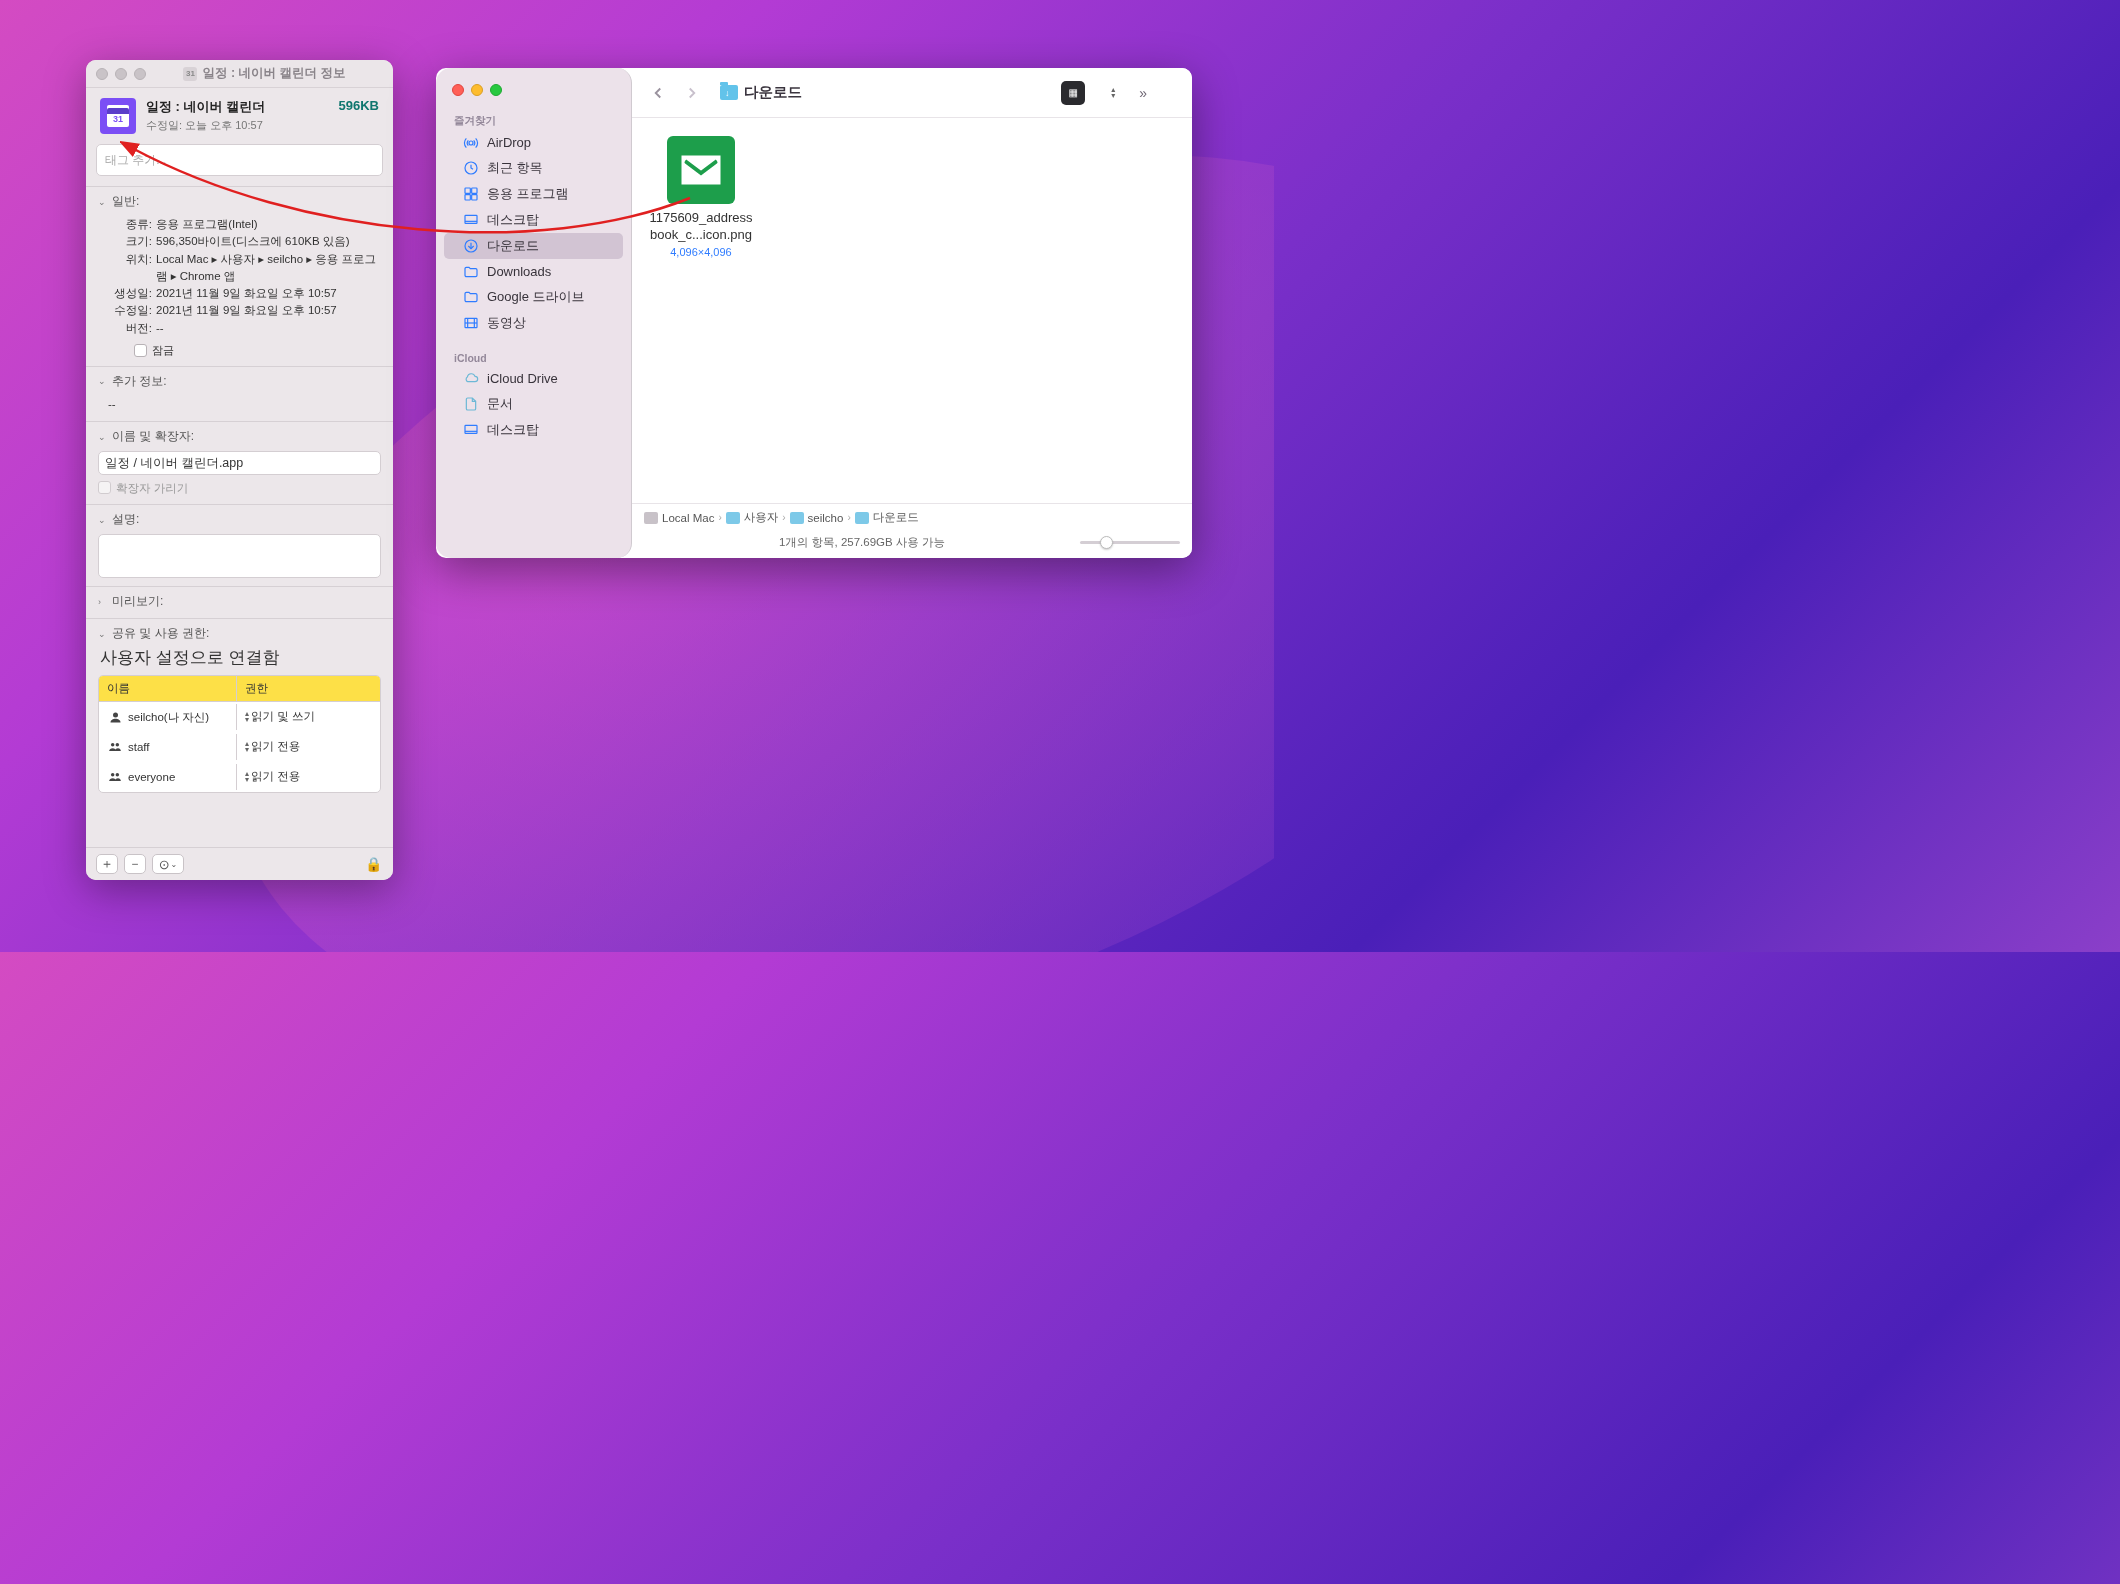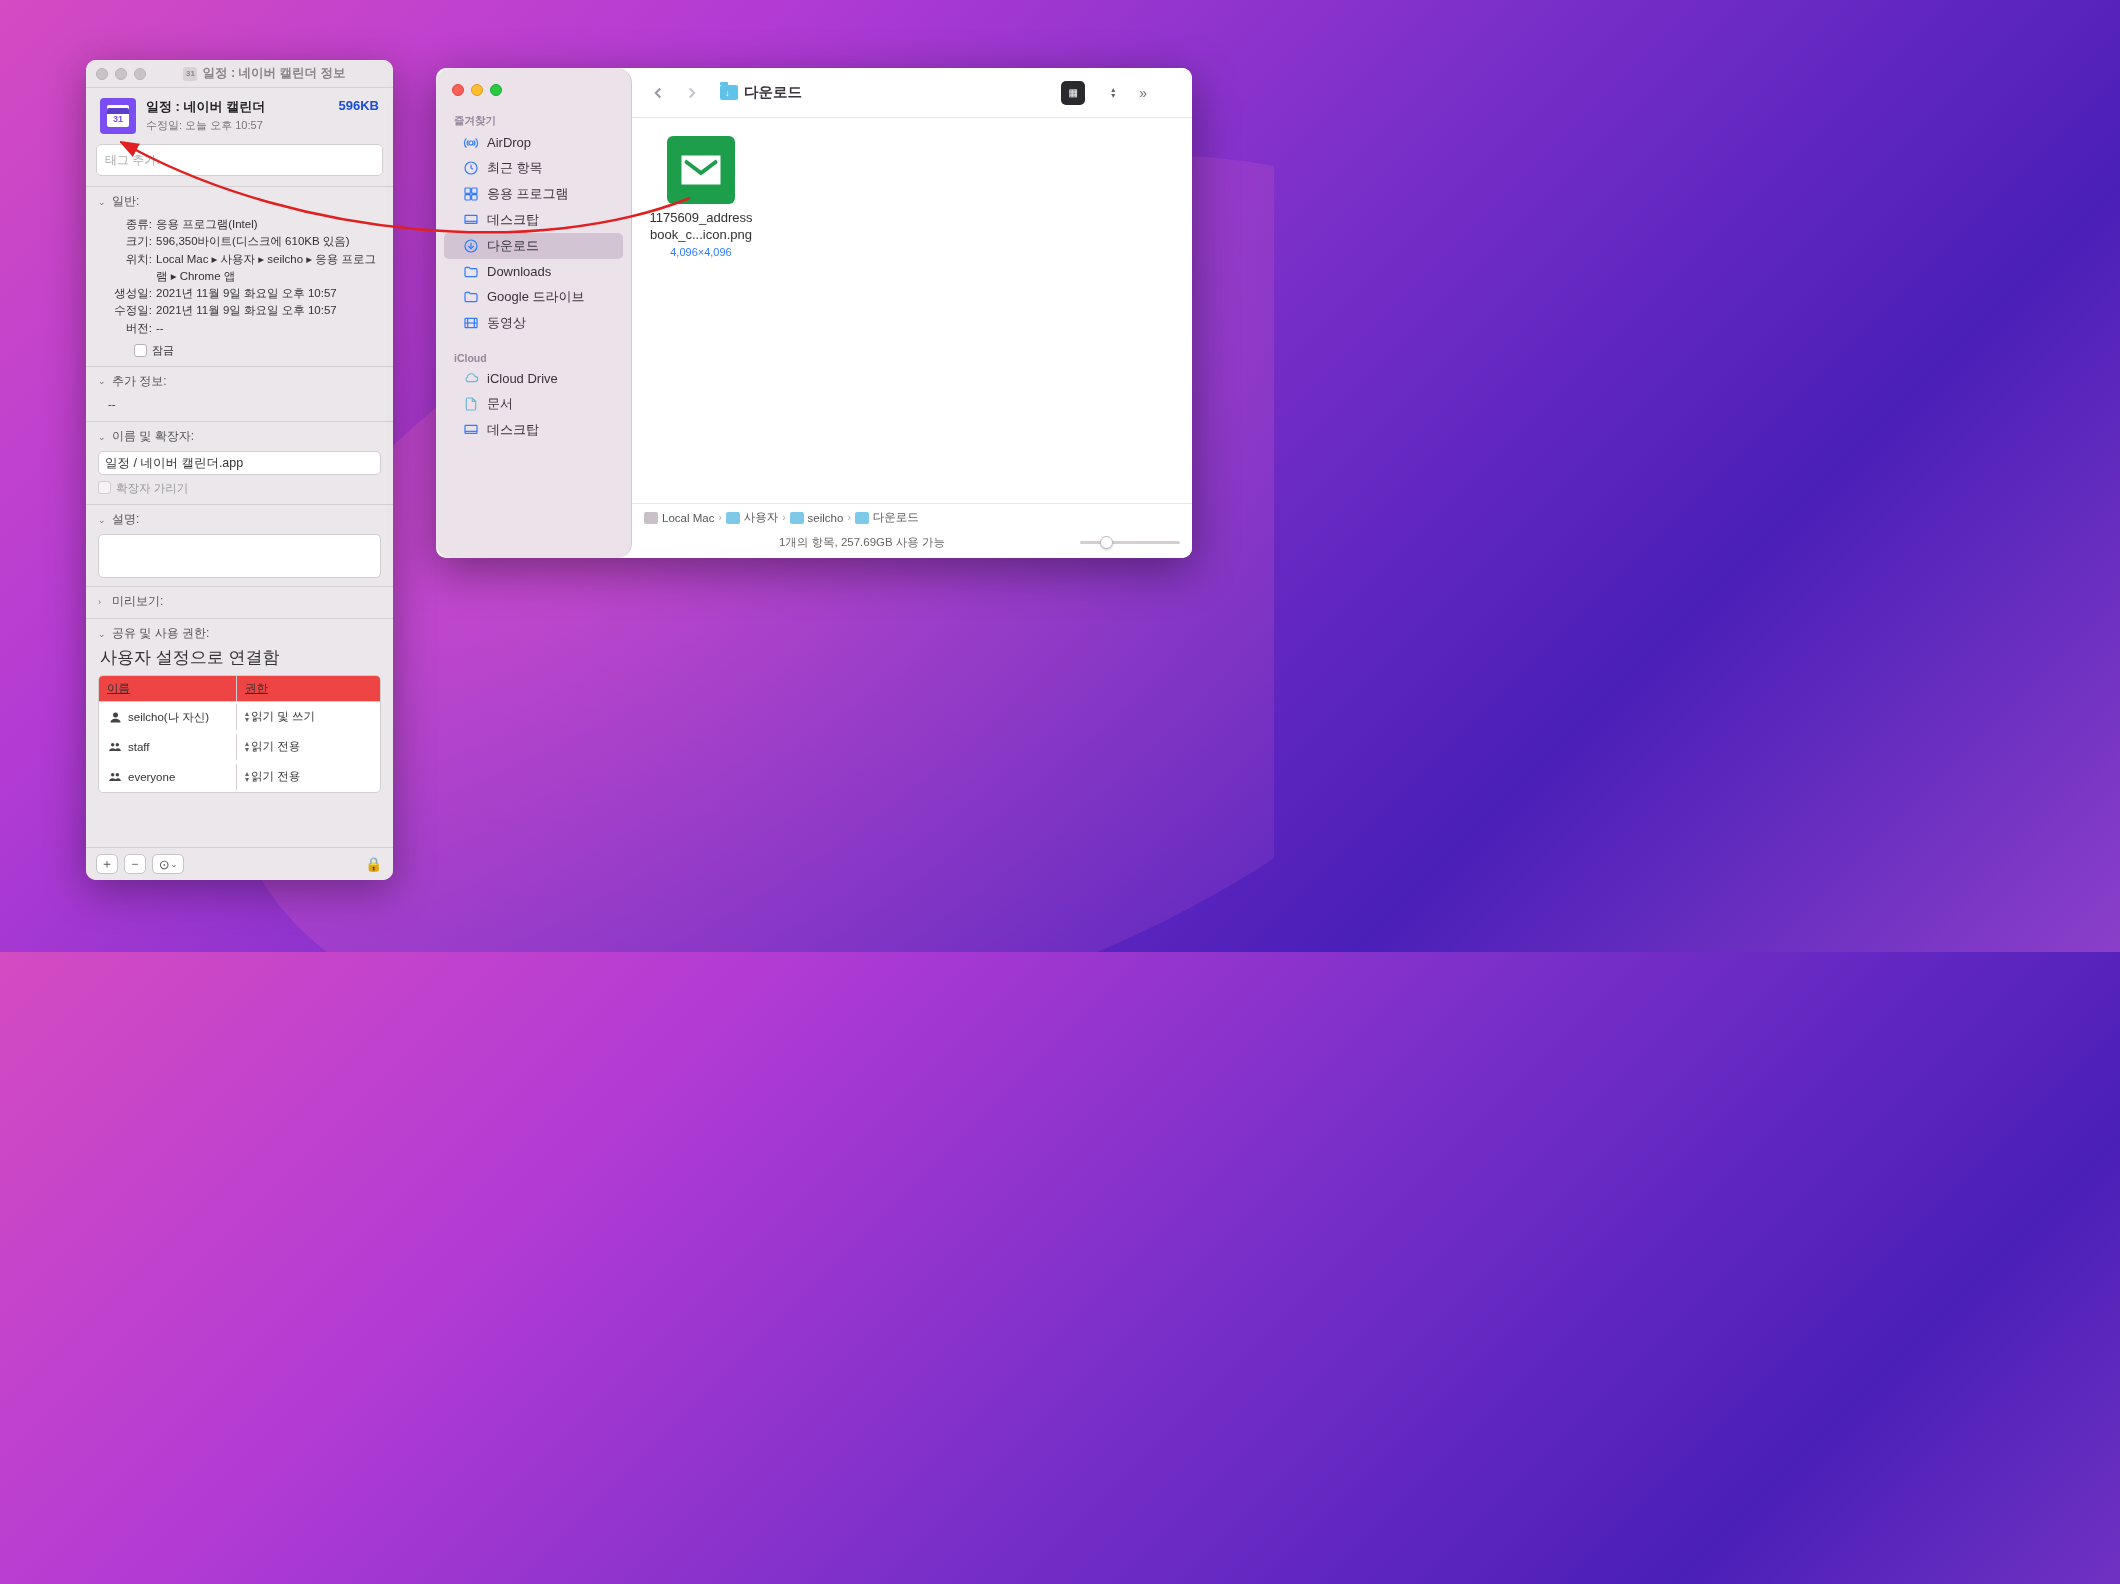--- a/index.html
+++ b/index.html
@@ -42,21 +42,21 @@
   }
   .app-icon-inner {
     width: 22px; height: 22px; background: #fff; border-radius: 2px;
     display: flex; flex-direction: column; align-items: center; justify-content: center;
     font-size: 9px; font-weight: 700; color: #7b4ef5;
   }
   .app-icon-inner .bar { width: 100%; height: 6px; background: #5b3ec9; border-radius: 2px 2px 0 0;}
   .info-header-text { flex: 1; }
   .info-name { font-size: 13px; font-weight: 700; color: #222; }
   .info-modified { font-size: 11px; color: #777; margin-top: 2px; }
-  .info-size { font-size: 13px; font-weight: 600; color: #1d4ed8; }
+  .info-size { font-size: 13px; font-weight: 600; color: #0f766e; }
 
   .tag-field {
     margin: 2px 10px 10px 10px; padding: 4px 8px; background: #fff;
     border: 1px solid #d4ced2; border-radius: 5px; height: 32px;
     font-size: 12px; color: #aaa; display:flex; align-items:center;
   }
 
   .section { border-top: 1px solid #d6d0d4; padding: 6px 12px 8px 12px; }
   .section-header { display: flex; align-items: center; gap: 4px; color: #555; font-size: 12px; cursor: default;}
   .disclosure { font-size: 9px; color: #777; width:10px; }
@@ -70,21 +70,21 @@
 
   .text-input {
     margin: 6px 0 0 0; width: 100%; padding: 4px 6px; background: #fff;
     border: 1px solid #d4ced2; border-radius: 5px; font-size: 12.5px; color:#333;
   }
   .hide-ext { margin-top:6px; display:flex; align-items:flex-start; gap:5px; font-size:11.5px; color:#999;}
   .desc-box { margin-top:6px; height:44px; width:100%; background:#fff; border:1px solid #d4ced2; border-radius:5px;}
 
   .perm-note { margin:4px 0 6px 2px; font-size:17px; color:#333;}
   .perm-table { width: calc(100%); background:#fff; border:1px solid #d4ced2; border-radius:5px; overflow:hidden;}
-  .perm-head { display:flex; background:#ef4444; border-bottom:1px solid #d4ced2; font-size:11.5px;text-decoration:underline;}
+  .perm-head { display:flex; background:#fde047; border-bottom:1px solid #d4ced2; font-size:11.5px;}
   .perm-col { padding:5px 8px; }
   .perm-col.name { flex: 0 0 138px; border-right:1px solid #d4ced2;}
   .perm-col.priv { flex:1;}
   .perm-body .perm-row { display:flex; font-size:11.5px; padding:2px 0;}
   .perm-body .perm-col.name{ display:flex; align-items:center; gap:5px;}
   .user-ic { width:16px; height:16px; display:flex; align-items:center; justify-content:center; font-size:13px; color:#444;}
   .priv-sel { display:flex; align-items:center; gap:2px;}
   .updn { font-size:8px; color:#666; line-height:0.7; display:flex; flex-direction:column;}
 
   .bottom-bar { margin-top:auto; padding:6px 10px; display:flex; align-items:center; gap:6px; border-top:1px solid #d6d0d4; background:#ece7ea;}

